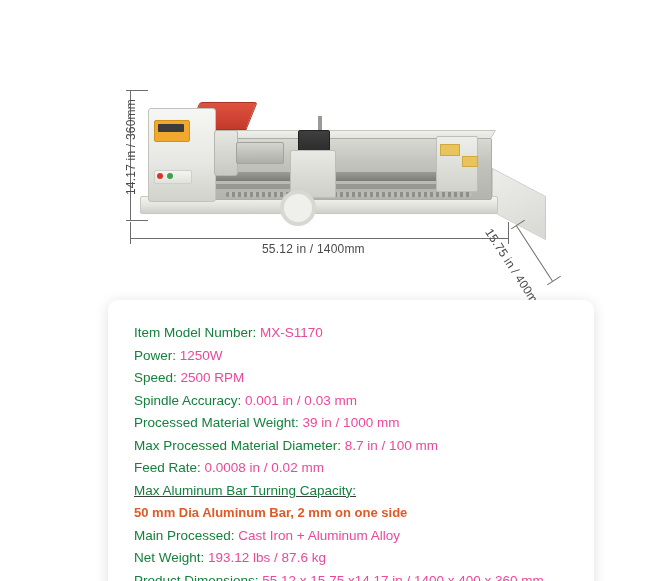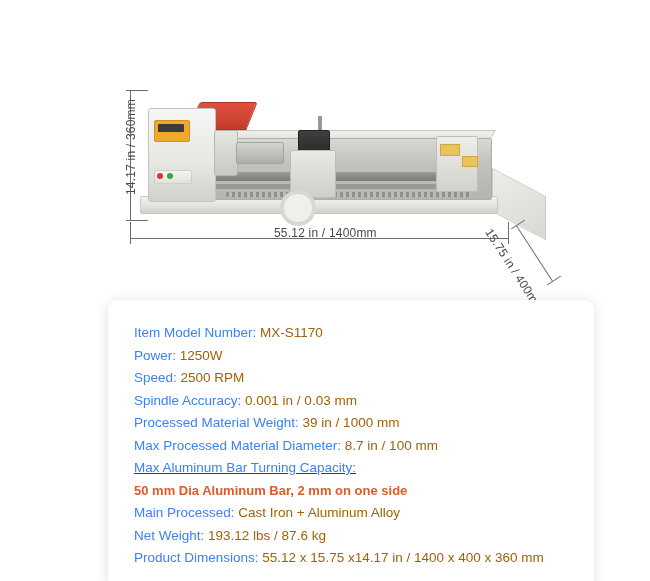--- a/index.html
+++ b/index.html
@@ -314,24 +314,24 @@
     padding: 22px 26px 18px 26px;
     box-sizing: border-box;
   }
   .spec-row {
     font-size: 13.5px;
     color: #3c3c3c;
     line-height: 22.5px;
     white-space: nowrap;
   }
   .spec-label {
-    color: #3b82f6;
+    color: #15803d;
   }
   .spec-value {
-    color: #a16207;
+    color: #ec4899;
   }
   .spec-value-block {
     color: #e05a28;
     font-weight: bold;
     font-size: 13px;
     line-height: 22.5px;
   }
   .spec-row.block-label {
     margin-top: 0;
     text-decoration: underline;
@@ -372,21 +372,21 @@
     </div>
 
     <div class="dim-line dim-v" style="left:130px; top:90px; height:130px;"></div>
     <div class="tick" style="left:126px; top:90px; width:22px;"></div>
     <div class="tick" style="left:126px; top:220px; width:22px;"></div>
     <div class="dim-text rot-left" style="left:124px; top:195px;">14.17 in / 360mm</div>
 
     <div class="dim-line dim-h" style="left:130px; top:238px; width:378px;"></div>
     <div class="dim-line dim-v" style="left:130px; top:222px; height:22px;"></div>
     <div class="dim-line dim-v" style="left:508px; top:222px; height:22px;"></div>
-    <div class="dim-text" style="left:262px; top:226px;margin-left:12px;">55.12 in / 1400mm</div>
+    <div class="dim-text" style="left:262px; top:242px;">55.12 in / 1400mm</div>
 
     <div class="dim-line" style="left:516px; top:226px; width:1px; height:66px; transform: rotate(-33deg); transform-origin: top left;"></div>
     <div class="dim-line dim-h" style="left:510px; top:224px; width:16px; transform: rotate(-33deg);"></div>
     <div class="dim-line dim-h" style="left:546px; top:280px; width:16px; transform: rotate(-33deg);"></div>
     <div class="dim-text rot-diag" style="left:494px; top:226px;">15.75 in / 400mm</div>
   </div>
 
   <div class="spec-card">
 
     <div class="spec-row">
@@ -412,20 +412,24 @@
     <div class="spec-row">
       <span class="spec-label">Processed Material Weight:</span>
       <span class="spec-value">39 in / 1000 mm</span>
     </div>
 
     <div class="spec-row">
       <span class="spec-label">Max Processed Material Diameter:</span>
       <span class="spec-value">8.7 in / 100 mm</span>
     </div>
 
+    <div class="spec-row">
+      <span class="spec-label">Feed Rate:</span>
+      <span class="spec-value">0.0008 in / 0.02 mm</span>
+    </div>
 
     <div class="spec-row block-label">
       <span class="spec-label">Max Aluminum Bar Turning Capacity:</span>
     </div>
     <div class="spec-value-block">50 mm Dia Aluminum Bar, 2 mm on one side</div>
 
     <div class="spec-row">
       <span class="spec-label">Main Processed:</span>
       <span class="spec-value">Cast Iron + Aluminum Alloy</span>
     </div>

